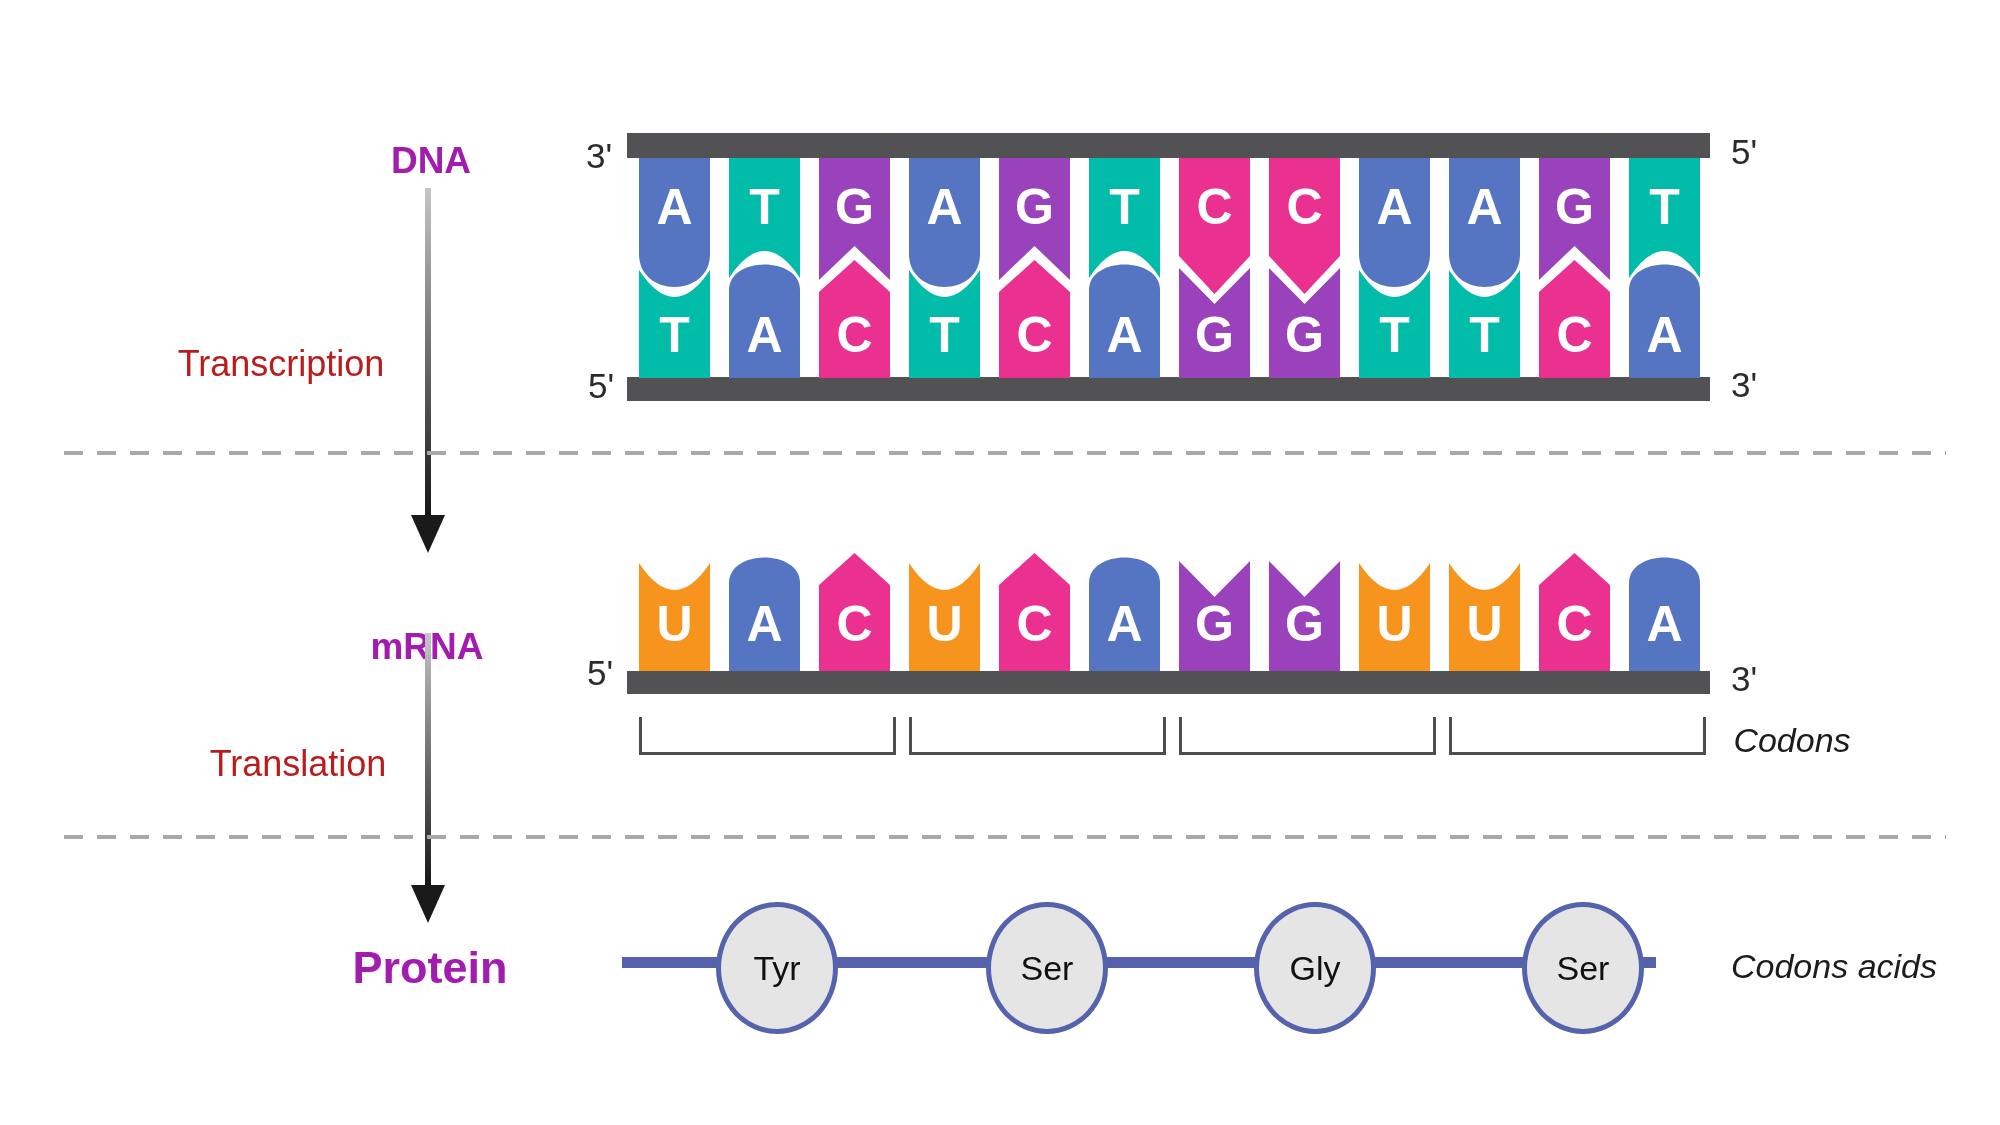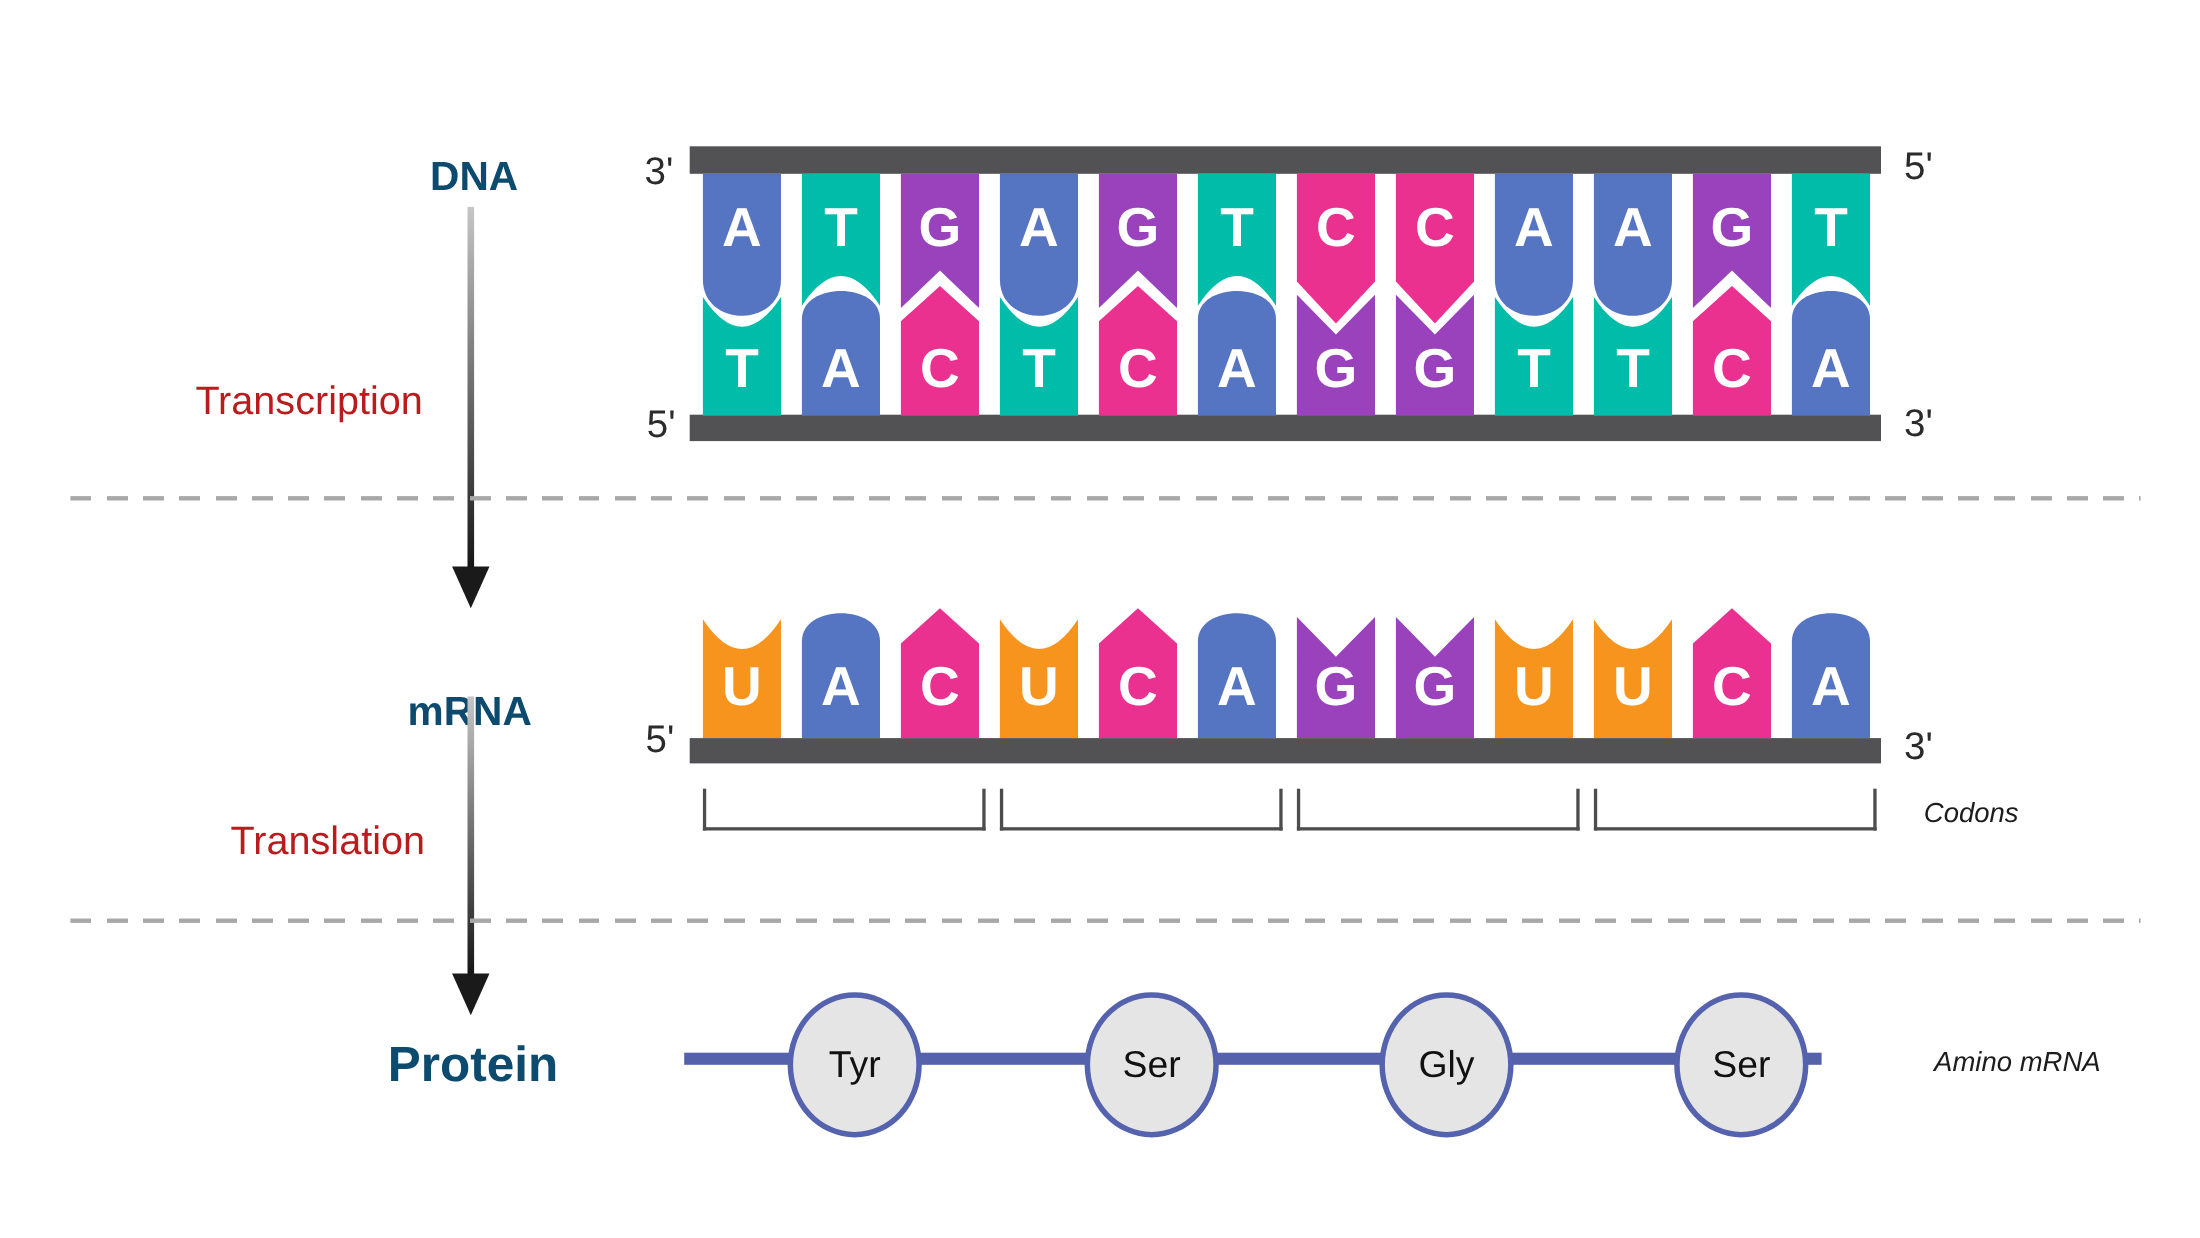--- a/index.html
+++ b/index.html
@@ -2,24 +2,24 @@
 <html><head>
 <meta charset="utf-8">
 <style>
   html,body{margin:0;padding:0;background:#fff;}
   #canvas{
     position:relative;width:2000px;height:1125px;background:#ffffff;
     font-family:"Liberation Sans",sans-serif;overflow:hidden;
   }
   .abs{position:absolute;}
   .ctr{transform:translate(-50%,-50%);white-space:nowrap;}
-  .stage-label{font-weight:bold;font-size:37px;color:#0c4a6e;}
+  .stage-label{font-weight:bold;font-size:37px;color:#a21caf;}
   .process-label{font-size:36px;color:#b91c1c;}
   .prime-label{font-size:35px;color:#2b2b2b;}
-  .side-note{font-size:25px;font-style:italic;color:#1c1c1c;}
+  .side-note{font-size:34px;font-style:italic;color:#1c1c1c;}
   .backbone{position:absolute;background:#525255;}
   .dashed-line{position:absolute;height:4px;
     background:repeating-linear-gradient(90deg,#a8a8a8 0 19px,transparent 19px 33px);}
   .codon-bracket{position:absolute;top:717px;height:35px;width:251px;
     border-left:3px solid #4d4d4d;border-right:3px solid #4d4d4d;border-bottom:3px solid #4d4d4d;}
   .protein-line{position:absolute;left:622px;top:957px;width:1034px;height:11px;background:#5661ab;}
   .amino-circle{position:absolute;width:112px;height:122px;border-radius:50%;
     background:#e5e5e5;border:5px solid #5563ae;display:flex;align-items:center;justify-content:center;
     font-size:34px;color:#111;}
   .tile-letter{font-family:"Liberation Sans",sans-serif;font-size:50px;font-weight:bold;}
@@ -238,15 +238,15 @@
         <span>Ser</span>
       </div>
       <div class="amino-circle" style="left: 1254px; top: 902px;">
         <span>Gly</span>
       </div>
       <div class="amino-circle" style="left: 1522px; top: 902px;">
         <span>Ser</span>
       </div>
     </div>
 
-  <div class="abs ctr side-note" style="left:1834px;top:966px;">Amino mRNA</div>
+  <div class="abs ctr side-note" style="left:1834px;top:966px;">Codons acids</div>
 
 </div>
 
 </body></html>

